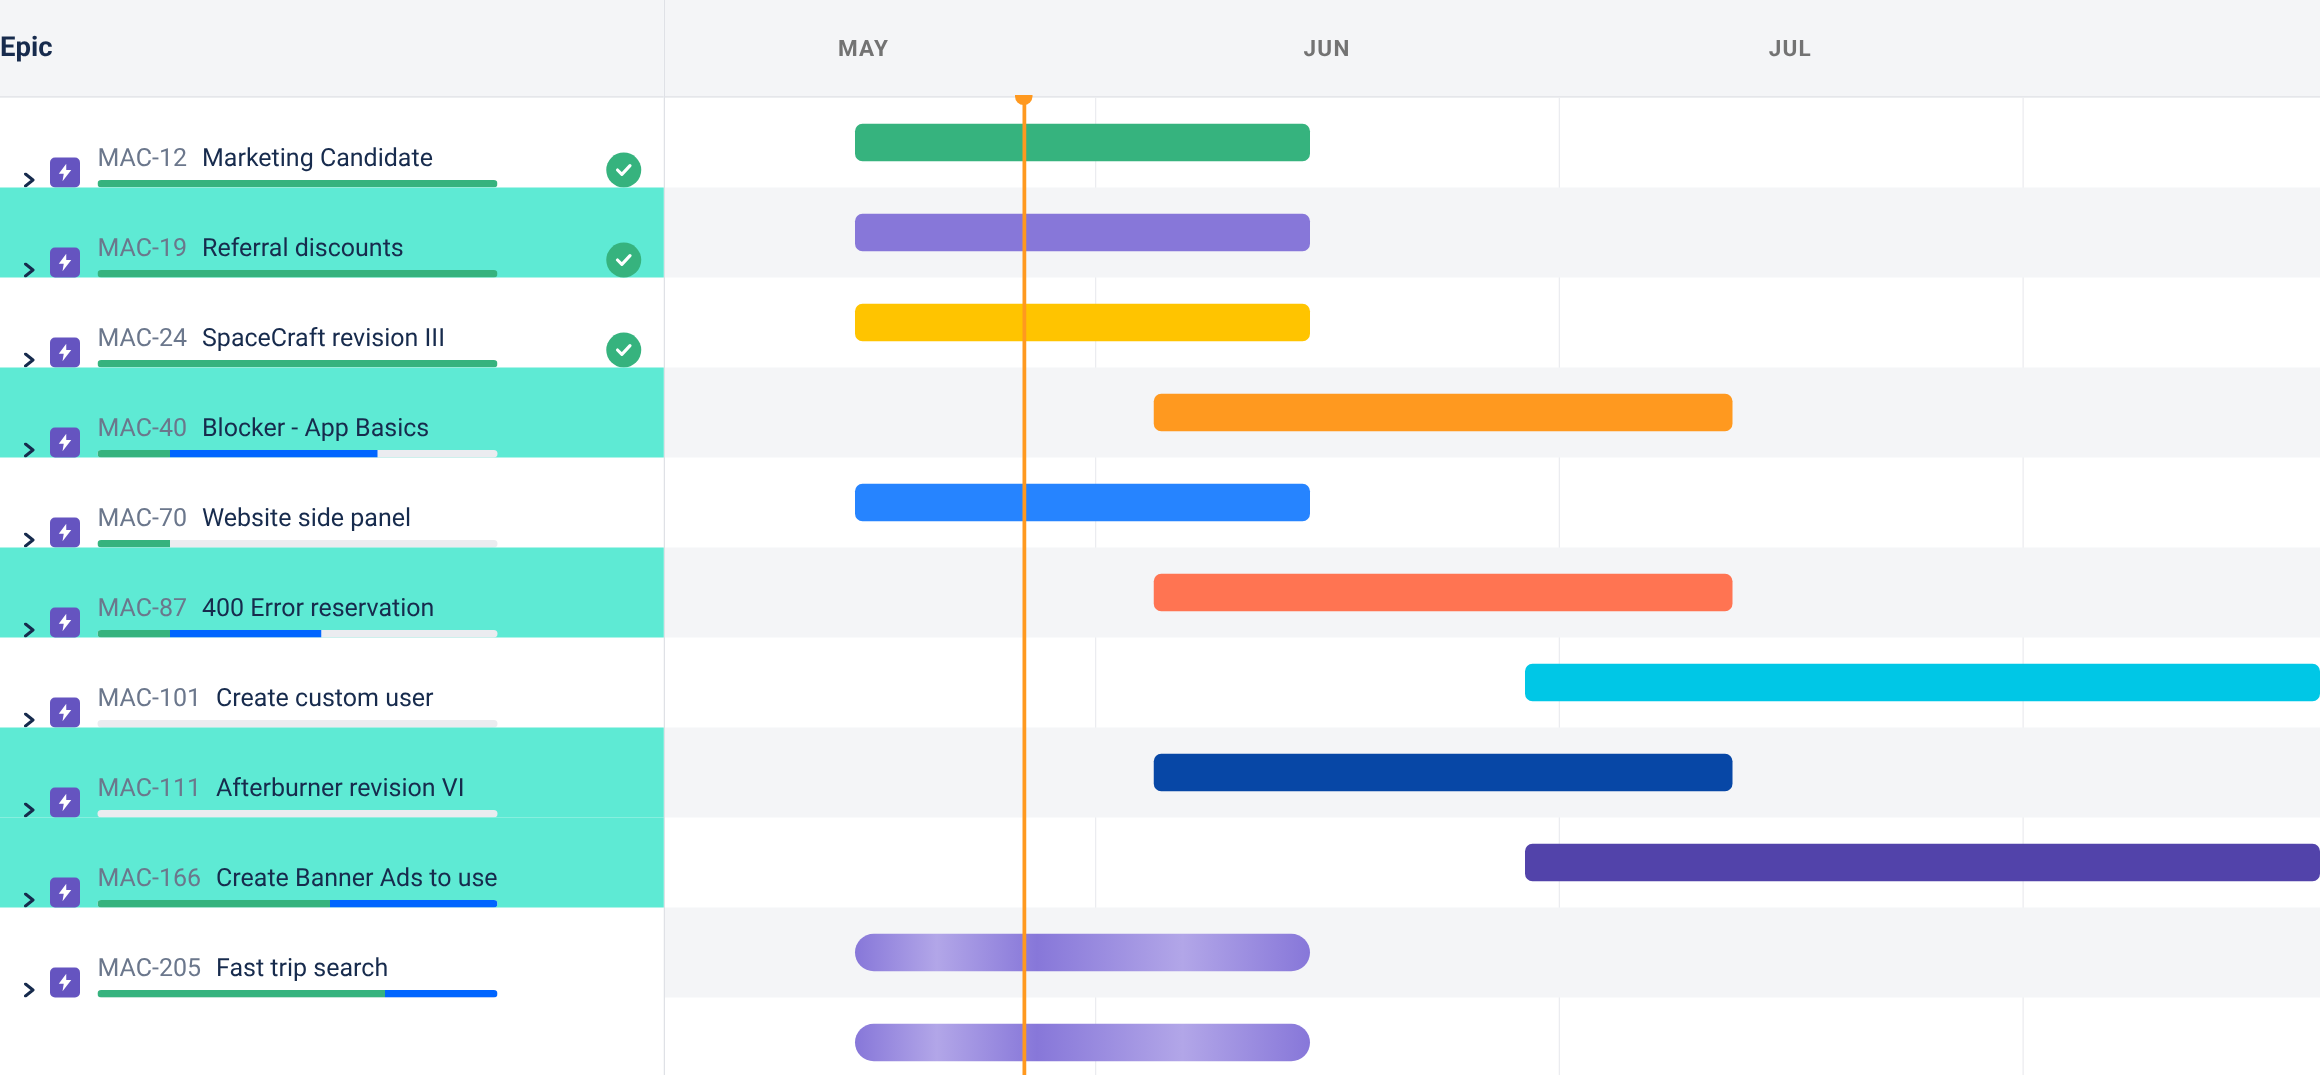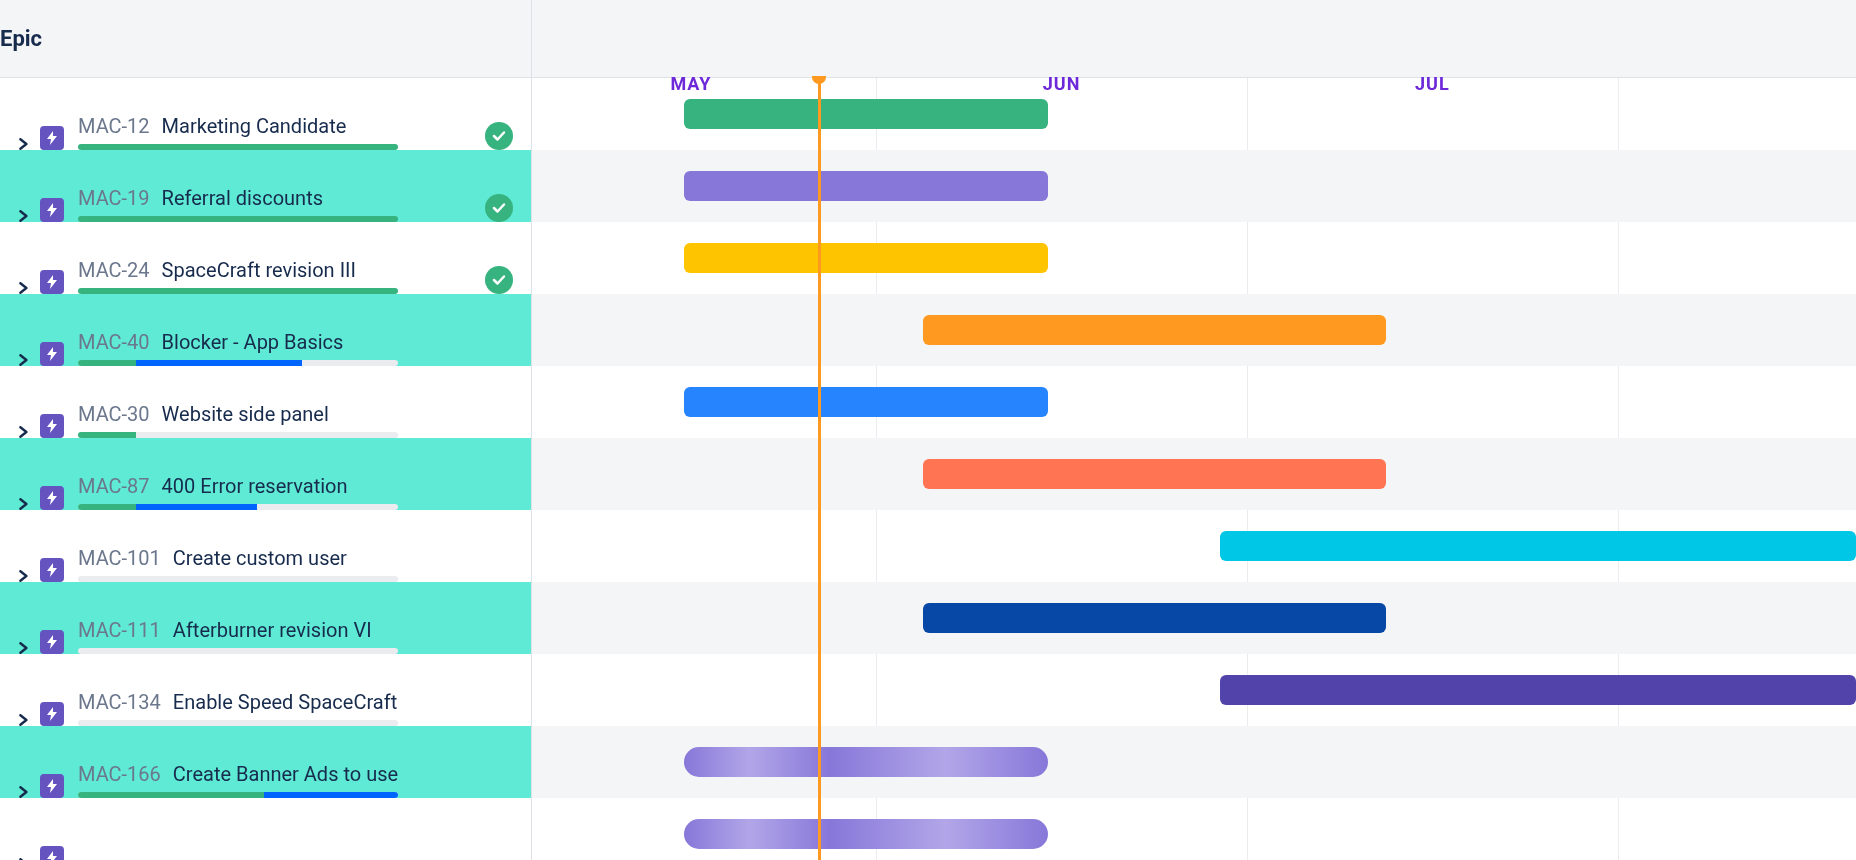--- a/index.html
+++ b/index.html
@@ -30,23 +30,22 @@
     font-weight: 700;
     color: #172b4d;
   }
   .timeline .header-row { position: relative; }
   .month-label {
     position: absolute;
     top: 50%;
     transform: translate(-50%, -50%);
     font-size: 18px;
     font-weight: 700;
-    color: #6d28d9;
+    color: #737373;
     letter-spacing: 1px;
-    margin-top: 44px;
   }
 
   .row {
     height: 72px;
     display: flex;
     align-items: flex-end;
     padding: 0 18px;
     position: relative;
   }
   .row.alt { background: #5eead4; }
@@ -268,21 +267,21 @@
               <path d="M2 1 L7 5 L2 9" fill="none" stroke="#172b4d" stroke-width="2" stroke-linecap="round" stroke-linejoin="round"></path>
             </svg>
           </div>
           <div class="epic-icon">
             <svg viewBox="0 0 12 14">
               <path d="M7 0 L1 8 L5 8 L4 14 L11 5 L7 5 Z" fill="#fff"></path>
             </svg>
           </div>
           <div class="text-block">
             <div class="title-line">
-              <span class="epic-key">MAC-30</span>
+              <span class="epic-key">MAC-70</span>
               <span class="epic-title">Website side panel</span>
             </div>
             <div class="progress">
               <div class="seg-green" style="width: 18%;"></div>
               <div class="seg-blue" style="width: 0%;"></div>
             </div>
           </div>
         </div>
         <div class="row alt">
           <div class="chevron">
@@ -343,42 +342,20 @@
             <div class="title-line">
               <span class="epic-key">MAC-111</span>
               <span class="epic-title">Afterburner revision VI</span>
             </div>
             <div class="progress">
               <div class="seg-green" style="width: 0%;"></div>
               <div class="seg-blue" style="width: 0%;"></div>
             </div>
           </div>
         </div>
-        <div class="row">
-          <div class="chevron">
-            <svg viewBox="0 0 10 10">
-              <path d="M2 1 L7 5 L2 9" fill="none" stroke="#172b4d" stroke-width="2" stroke-linecap="round" stroke-linejoin="round"></path>
-            </svg>
-          </div>
-          <div class="epic-icon">
-            <svg viewBox="0 0 12 14">
-              <path d="M7 0 L1 8 L5 8 L4 14 L11 5 L7 5 Z" fill="#fff"></path>
-            </svg>
-          </div>
-          <div class="text-block">
-            <div class="title-line">
-              <span class="epic-key">MAC-134</span>
-              <span class="epic-title">Enable Speed SpaceCraft</span>
-            </div>
-            <div class="progress">
-              <div class="seg-green" style="width: 0%;"></div>
-              <div class="seg-blue" style="width: 0%;"></div>
-            </div>
-          </div>
-        </div>
         <div class="row alt">
           <div class="chevron">
             <svg viewBox="0 0 10 10">
               <path d="M2 1 L7 5 L2 9" fill="none" stroke="#172b4d" stroke-width="2" stroke-linecap="round" stroke-linejoin="round"></path>
             </svg>
           </div>
           <div class="epic-icon">
             <svg viewBox="0 0 12 14">
               <path d="M7 0 L1 8 L5 8 L4 14 L11 5 L7 5 Z" fill="#fff"></path>
             </svg>
@@ -397,20 +374,30 @@
         <div class="row">
           <div class="chevron">
             <svg viewBox="0 0 10 10">
               <path d="M2 1 L7 5 L2 9" fill="none" stroke="#172b4d" stroke-width="2" stroke-linecap="round" stroke-linejoin="round"></path>
             </svg>
           </div>
           <div class="epic-icon">
             <svg viewBox="0 0 12 14">
               <path d="M7 0 L1 8 L5 8 L4 14 L11 5 L7 5 Z" fill="#fff"></path>
             </svg>
+          </div>
+          <div class="text-block">
+            <div class="title-line">
+              <span class="epic-key">MAC-205</span>
+              <span class="epic-title">Fast trip search</span>
+            </div>
+            <div class="progress">
+              <div class="seg-green" style="width: 72%;"></div>
+              <div class="seg-blue" style="width: 28%;"></div>
+            </div>
           </div>
         </div>
       </div>
   </div>
   <div class="timeline">
     <div class="header-row" id="timeline-header">
         <span class="month-label" style="left: 12%;">MAY</span>
         <span class="month-label" style="left: 40%;">JUN</span>
         <span class="month-label" style="left: 68%;">JUL</span>
       </div>

